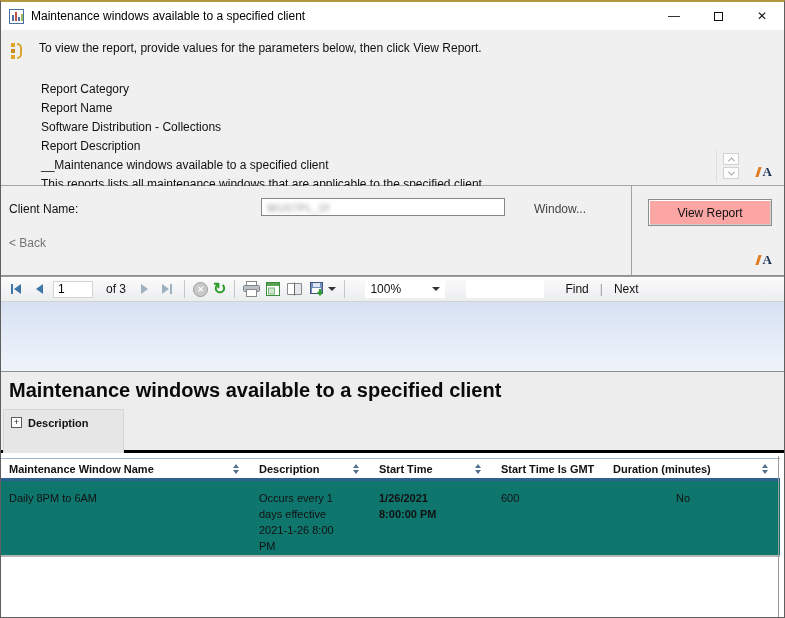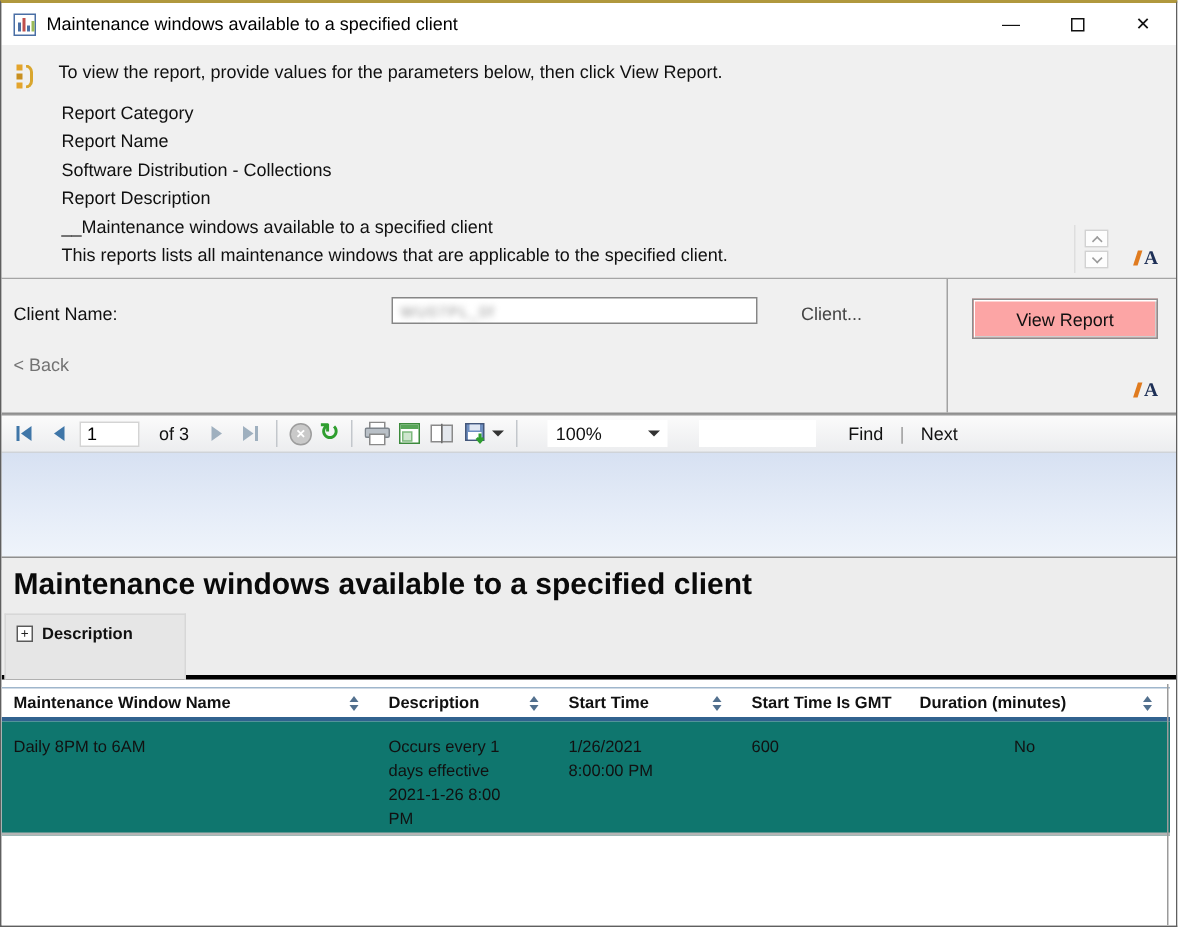--- a/index.html
+++ b/index.html
@@ -26,21 +26,21 @@
   .max-box { width:9px; height:9px; border:1px solid #111; }
 
   
   .info { height:155px; flex:0 0 155px; background:#f0f0f0; position:relative; padding:11px 0 0 9px; font-size:12px; color:#101010; }
   .inst-row { display:flex; align-items:flex-start; }
   .param-ico { width:14px; height:18px; position:relative; flex:0 0 14px; margin-top:1px; }
   .param-ico i { position:absolute; left:1px; width:4px; height:4px; background:#e3a42c; }
   .param-ico .s1 { top:1px; } .param-ico .s2 { top:7px; background:#c88f1f; } .param-ico .s3 { top:13px; }
   .param-ico .brk { position:absolute; left:7px; top:1px; width:5px; height:16px; border:2px solid #d9a62e; border-left:none; border-radius:0 5px 5px 0; background:transparent; }
   .inst-text { margin-left:15px; line-height:15px; }
-  .meta { margin-left:31px; margin-top:6px; line-height:19px; }
+  .meta { margin-left:31px; margin-top:20px; line-height:19px; }
   .meta div { white-space:nowrap; }
   .info-vsep { position:absolute; right:67px; bottom:3px; width:1px; height:32px; background:#dedede; }
   .spinner { position:absolute; right:45px; bottom:6px; display:flex; flex-direction:column; gap:2px; }
   .spin-btn { width:16px; height:12px; background:#fdfdfd; border:1px solid #d2d2d2; display:flex; align-items:center; justify-content:center; }
   .chev { width:5px; height:5px; border-left:1px solid #9a9a9a; border-top:1px solid #9a9a9a; }
   .chev.up { transform:rotate(45deg) translate(1px,1px); }
   .chev.dn { transform:rotate(225deg) translate(1px,1px); }
   .pin { width:16px; height:16px; position:relative; }
   .pin::after { content:"A"; position:absolute; right:0; top:0; font:bold 13px "Liberation Serif",serif; color:#1d2f56; }
   .pin::before { content:""; position:absolute; left:1px; top:3px; width:3px; height:10px; background:#e07b1f; transform:skewX(-18deg); }
@@ -100,21 +100,21 @@
   .c2 { width:120px; flex:0 0 120px; }
   .c3 { width:122px; flex:0 0 122px; }
   .c4 { width:175px; flex:0 0 175px; }
   .c5 { flex:1 1 auto; }
   .sort { margin-left:auto; margin-right:12px; display:flex; flex-direction:column; gap:2px; align-items:center; cursor:pointer; }
   .sort .u { width:0; height:0; border:3px solid transparent; border-top:none; border-bottom:4px solid #52708e; }
   .sort .d { width:0; height:0; border:3px solid transparent; border-bottom:none; border-top:4px solid #52708e; }
   .trow { display:flex; font-size:11px; line-height:16px; color:#111; border-bottom:2px solid #b5b5b5; min-height:76px; background:#0f766e; }
   .td { padding:9px 0 0 8px; }
   .td .wrap-desc { display:block; max-width:88px; }
-  .td .wrap-time { display:block; max-width:64px; }
+  .td .wrap-time { display:block; max-width:64px;font-weight:bold; }
 </style>
 </head>
 <body>
 
 <div class="window">
 
   <div class="titlebar">
     <span class="report-ico">
         <i class="b1"></i>
         <i class="b2"></i>
@@ -161,21 +161,21 @@
     <span class="pin pin-info"></span>
   </div>
 
   <div class="hr1"></div>
 
   <div class="params">
     <span class="client-label">Client Name:</span>
     <span class="param-input">
       <span class="blur-val">WU07PL_0f</span>
     </span>
-    <span class="values-link">Client...</span>
+    <span class="values-link">Window...</span>
     <span class="divider-v"></span>
     <button class="view-btn">View Report</button>
     <span class="back-link">&lt; Back</span>
     <span class="pin pin-params"></span>
   </div>
 
   <div class="toolbar">
     <span class="navbtn">
         <span class="bar-v"></span>
         <span class="tri-l"></span>

